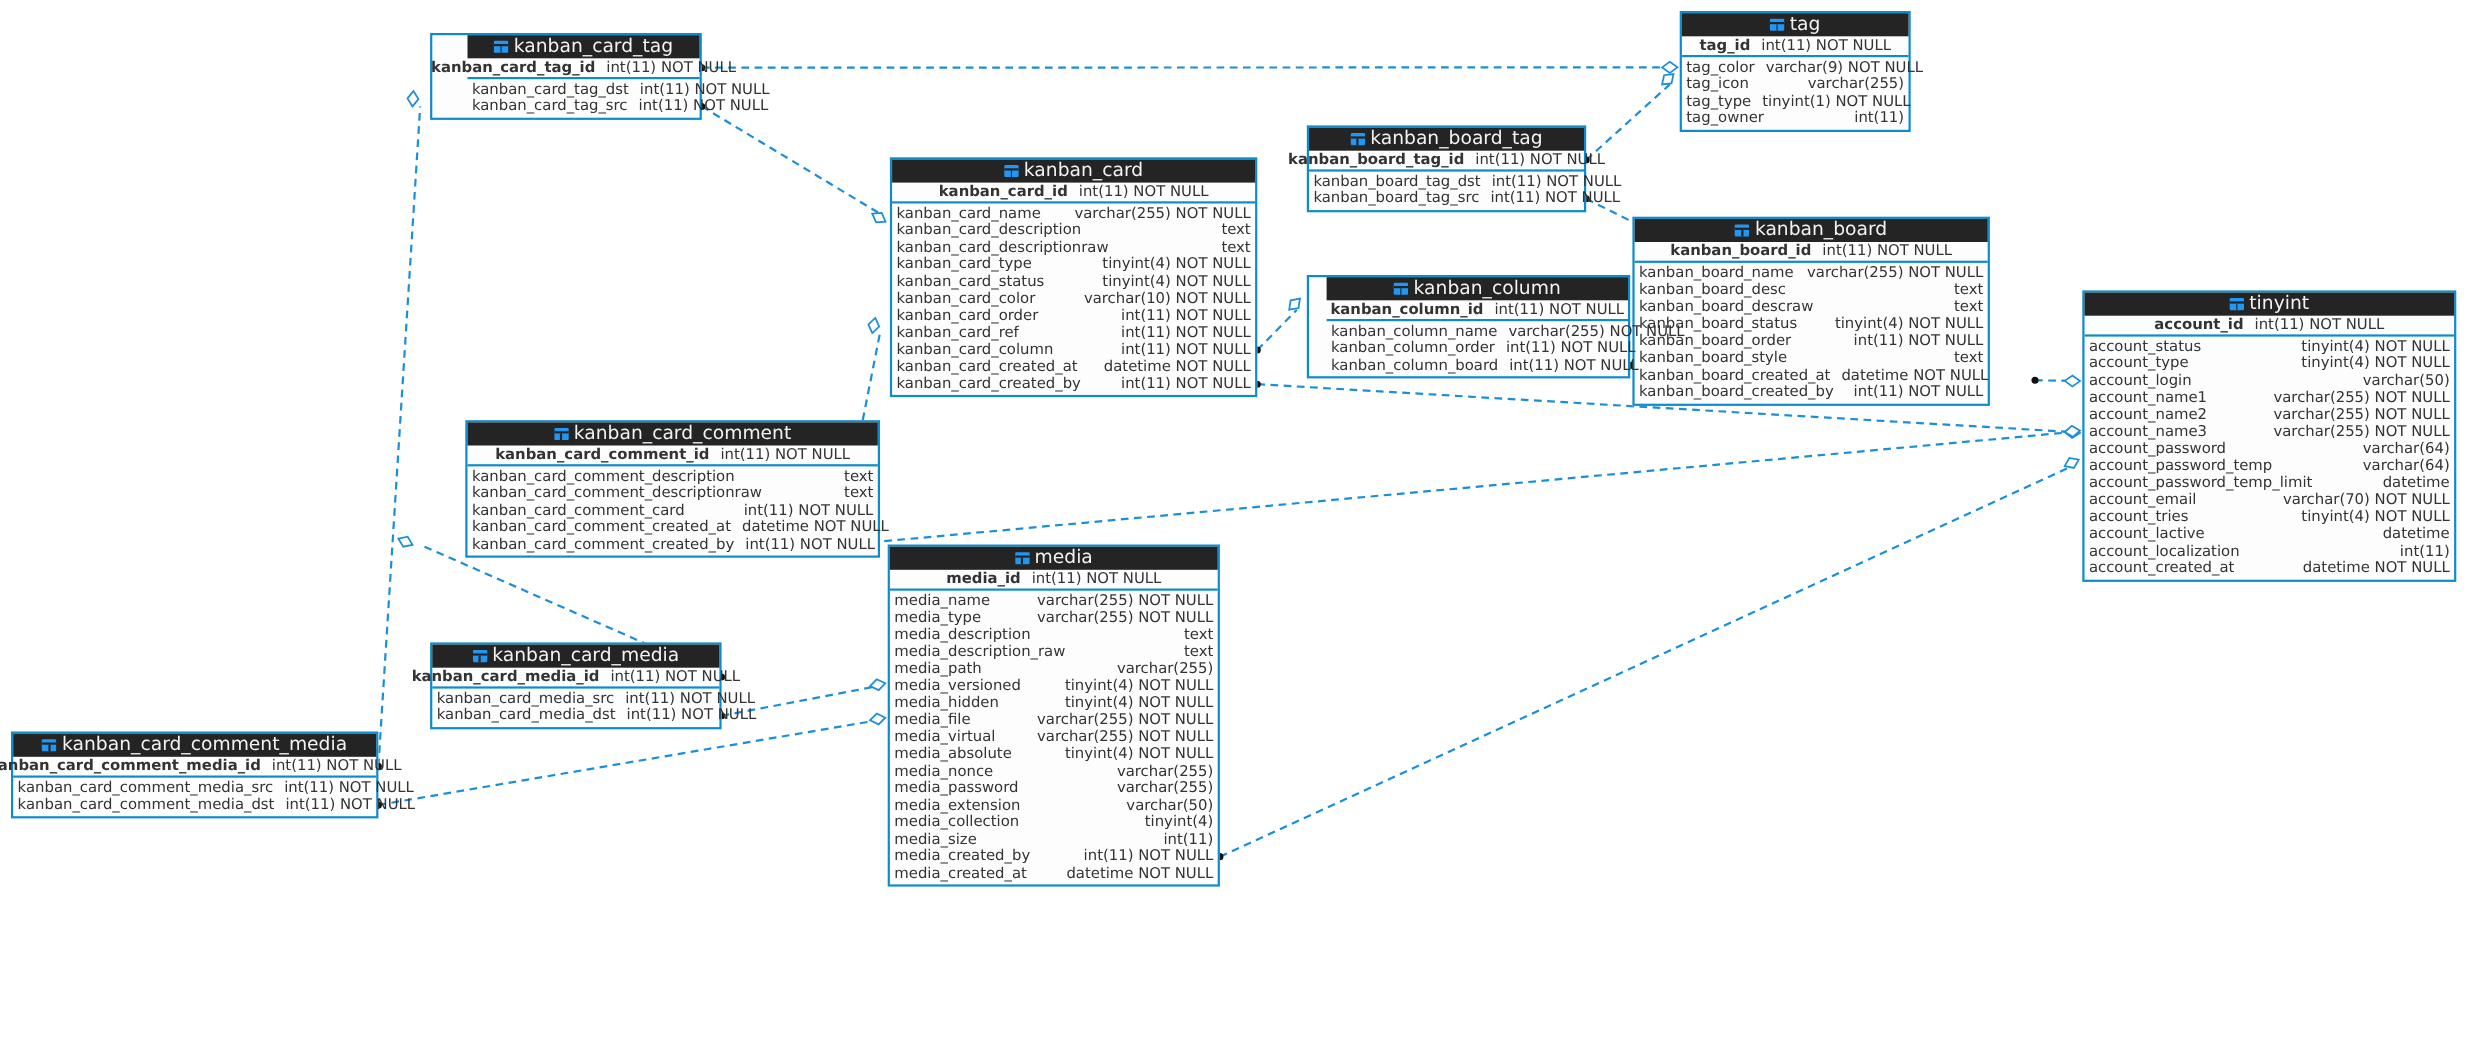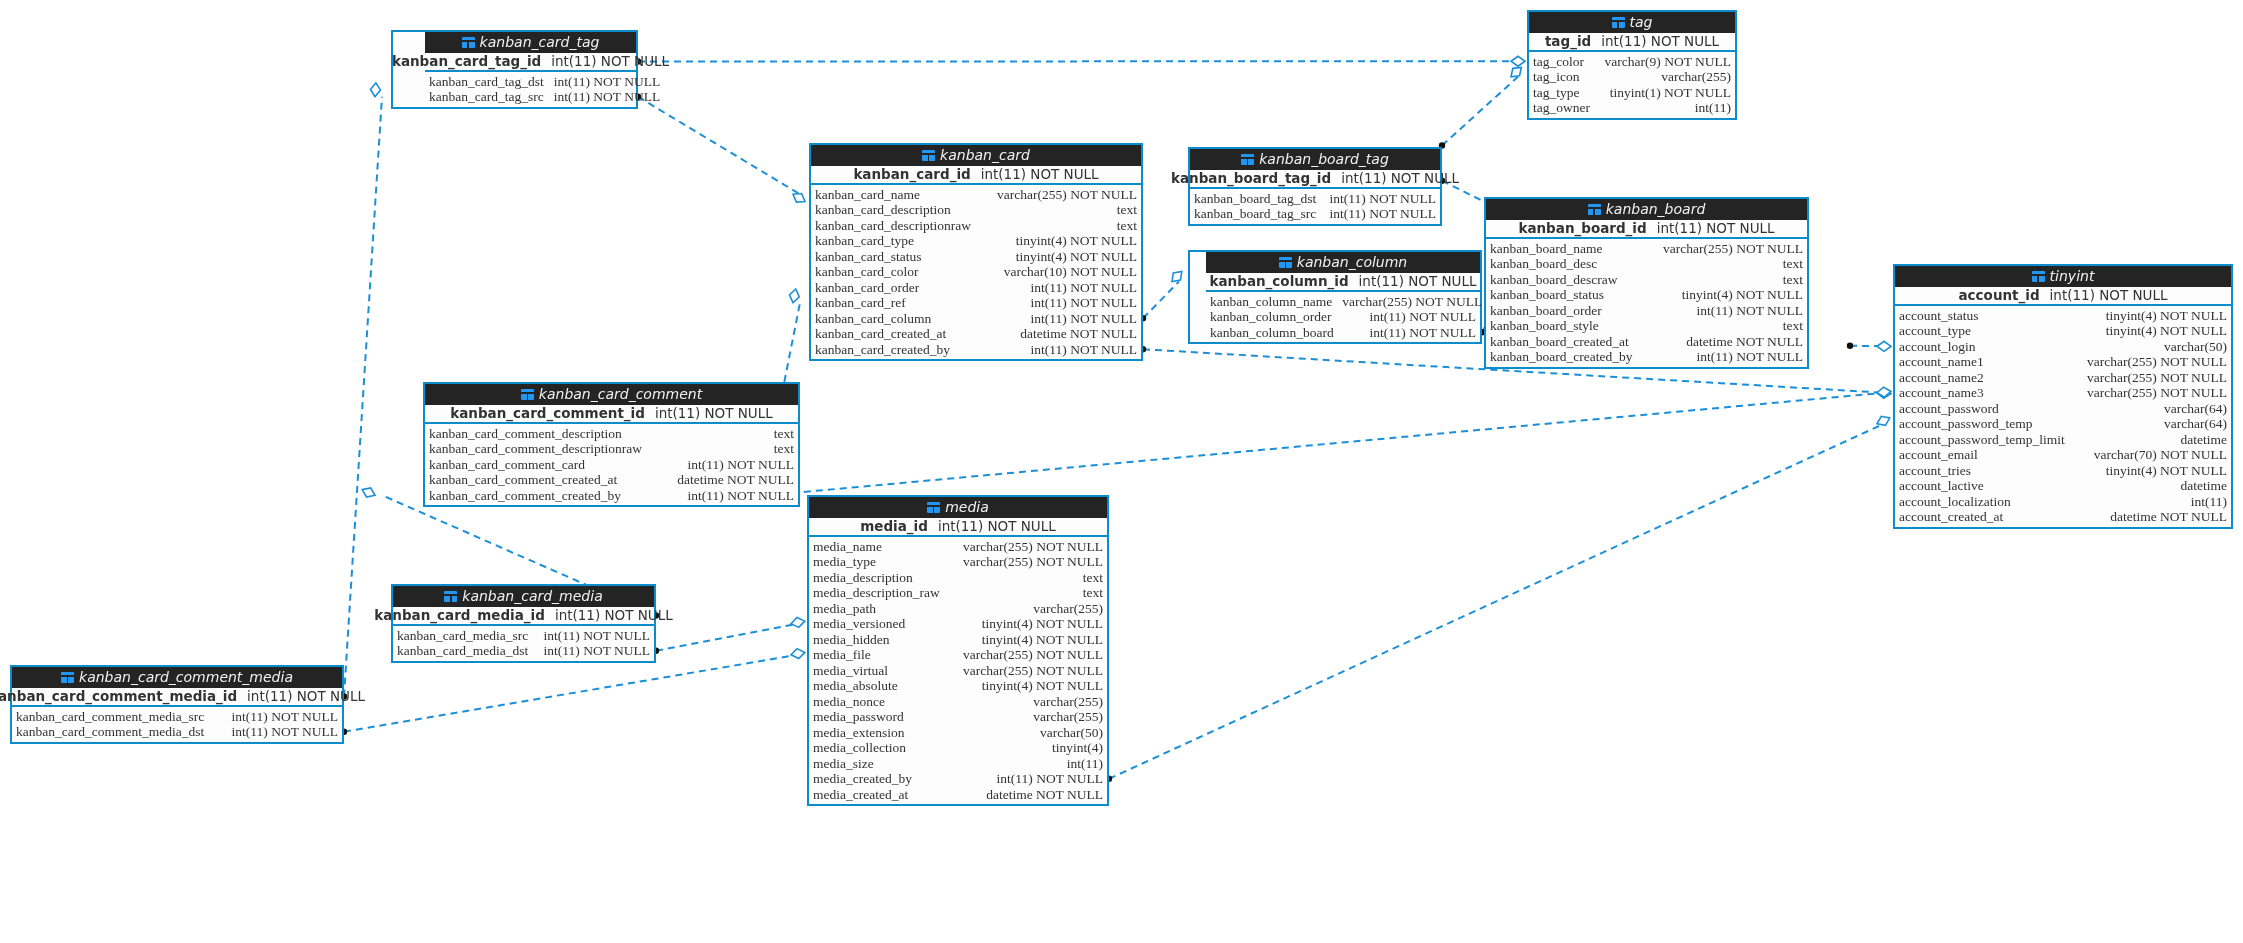--- a/index.html
+++ b/index.html
@@ -36,25 +36,24 @@
     z-index: 2;
     font-size: 13.5px;
     line-height: 1;
   }
   .entity-header {
     background: #242424;
     color: #f2f2f2;
     text-align: center;
     height: 21px;
     line-height: 21px;
-    font-size: 14px;
+    font-size: 17px;
     white-space: nowrap;
     overflow: hidden;
     position: relative;
-    font-style: italic;
   }
   .tbl-icon {
     display: inline-block;
     width: 13px;
     height: 11px;
     vertical-align: -1px;
     margin-right: 5px;
     position: relative;
     background: #2196f3;
     border-radius: 1px;
@@ -97,21 +96,20 @@
   .pk-row .attr-row {
     font-weight: bold;
     height: 17px;
     justify-content: center;
   }
   .pk-row .atype {
     font-weight: normal;
   }
   .body-rows {
     padding: 1.5px 0 2px 0;
-    font-family: Liberation Serif, serif;
   }
 </style>
 </head>
 <body>
 
 <div id="canvas">
   <svg id="edges" viewBox="0 0 2243 943">
       <line x1="638" y1="61.5" x2="1518" y2="61.25" stroke="#1a8fd8" stroke-width="2" stroke-dasharray="7,5"></line>
       <circle cx="638" cy="61.5" r="3.2" fill="#111"></circle>
       <polygon points="0,0 7,-5 14,0 7,5" fill="#ffffff" stroke="#1a8fd8" stroke-width="1.6" transform="translate(1511,61.25) rotate(-0.016277209651045434)"></polygon>
@@ -197,21 +195,21 @@
         <div class="attr-row">
           <span class="aname">tag_type</span>
           <span class="atype">tinyint(1) NOT NULL</span>
         </div>
         <div class="attr-row">
           <span class="aname">tag_owner</span>
           <span class="atype">int(11)</span>
         </div>
       </div>
     </div>
-    <div class="entity" style="left: 1188px; top: 114px; width: 254px; margin-top: 33px;">
+    <div class="entity" style="left: 1188px; top: 114px; width: 254px;">
       <div class="entity-header"><span class="tbl-icon"></span><span>kanban_board_tag</span></div>
       <div class="pk-row">
         <div class="attr-row">
           <span class="aname">kanban_board_tag_id</span>
           <span class="atype">int(11) NOT NULL</span>
         </div>
       </div>
       <div class="body-rows">
         <div class="attr-row">
           <span class="aname">kanban_board_tag_dst</span>

